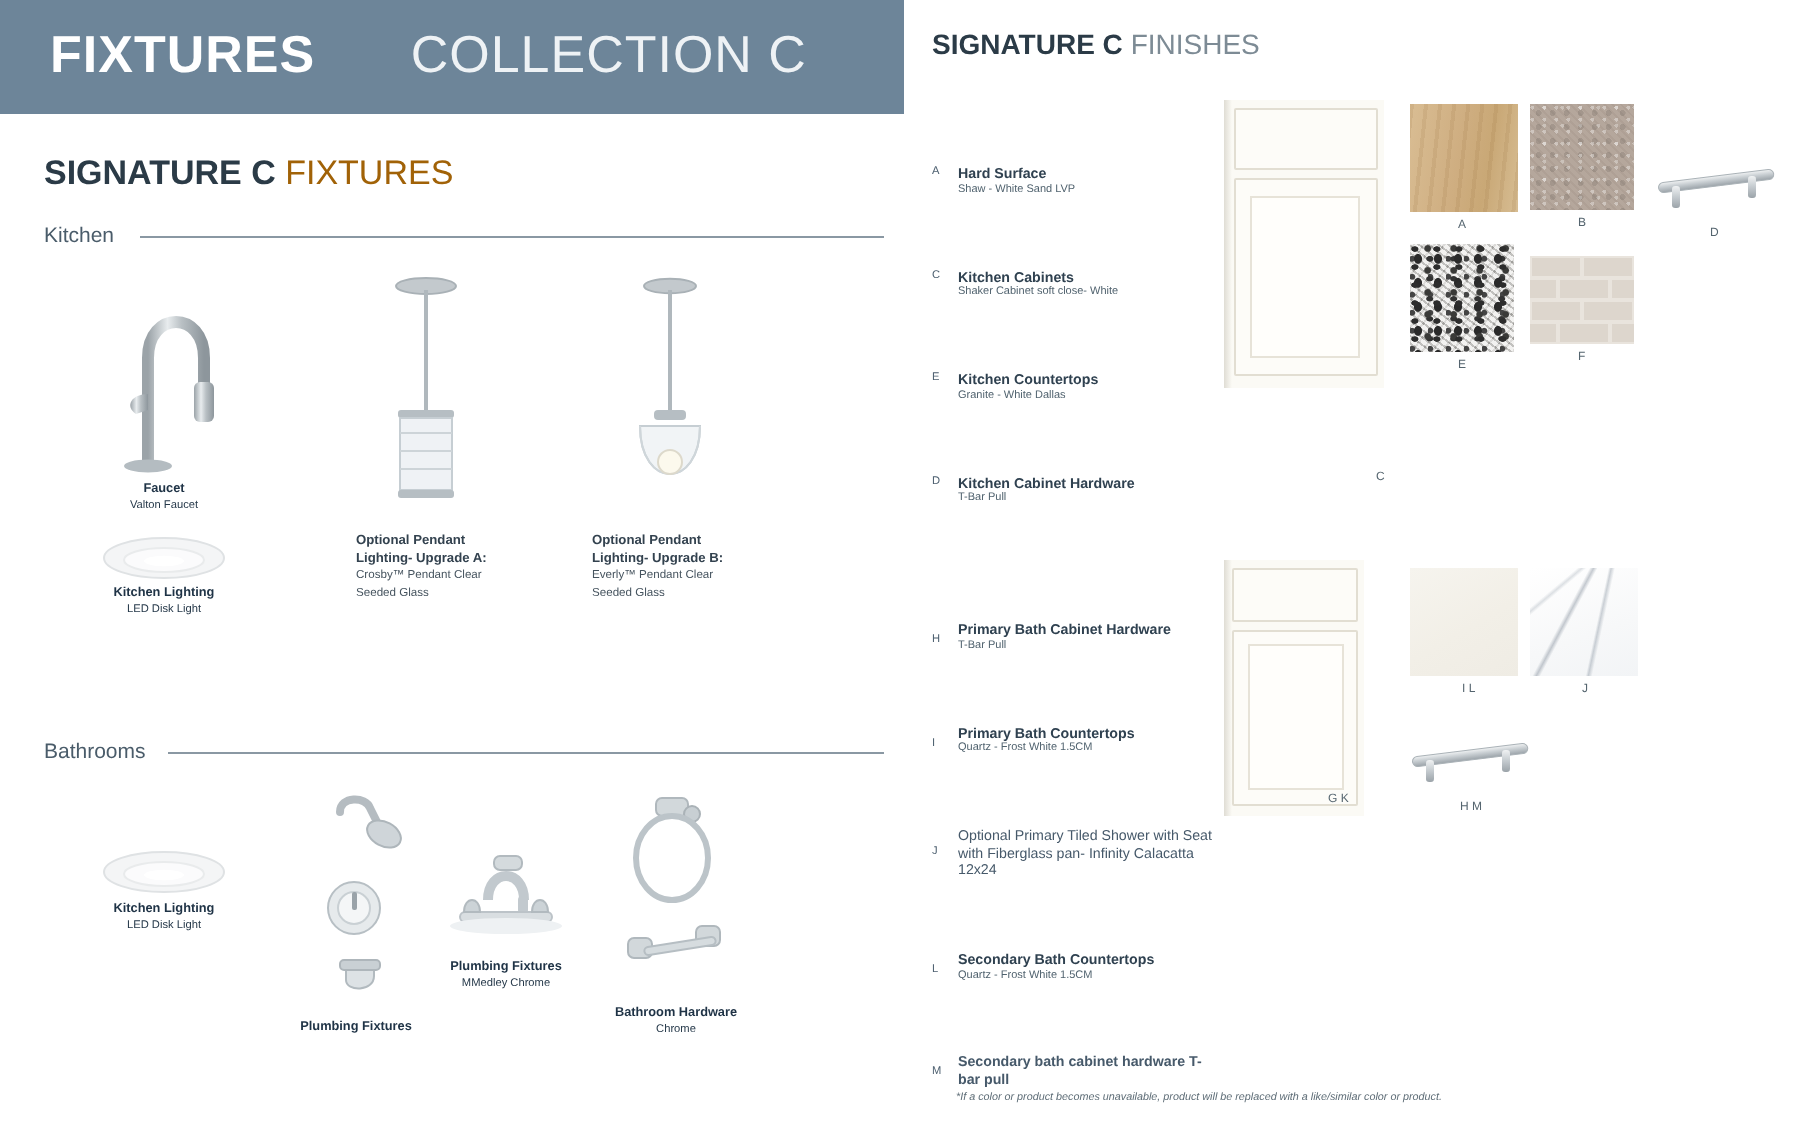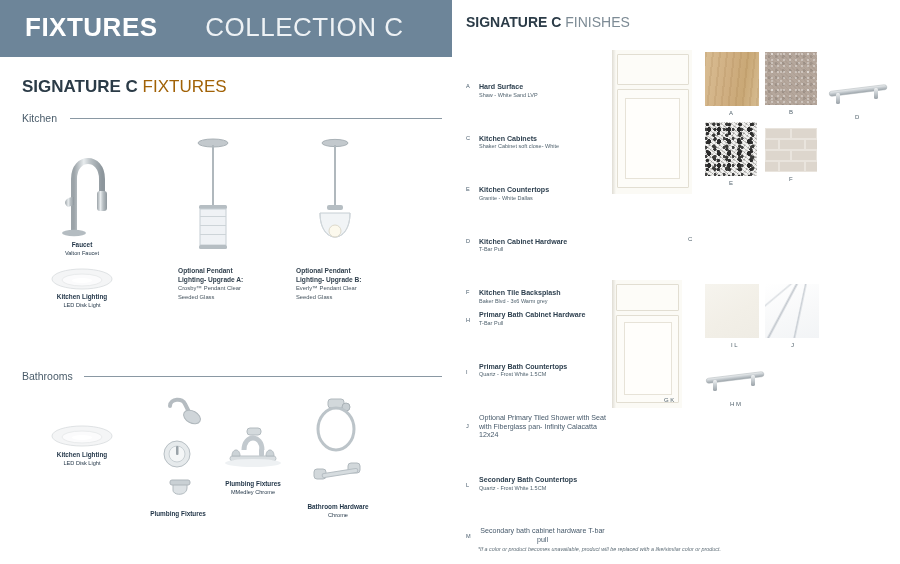--- a/index.html
+++ b/index.html
@@ -270,25 +270,20 @@
   <div class="row">
     <span class="ltr">E</span>
     <div class="nm">Kitchen Countertops</div>
     <div class="ds">Granite - White Dallas</div>
   </div>
   <div class="row">
     <span class="ltr">D</span>
     <div class="nm">Kitchen Cabinet Hardware</div>
     <div class="ds">T-Bar Pull</div>
   </div>
-  <div class="row">
-    <span class="ltr">F</span>
-    <div class="nm">Kitchen Tile Backsplash</div>
-    <div class="ds">Baker Blvd - 3x6 Warm grey</div>
-  </div>
 </div>
 
 <div class="leg" style="left:466px;top:275px;">
   <div class="row">
     <span class="ltr" style="top:6px;">H</span>
     <div class="nm">Primary Bath Cabinet Hardware</div>
     <div class="ds">T-Bar Pull</div>
   </div>
   <div class="row">
     <span class="ltr" style="top:6px;">I</span>
@@ -300,21 +295,21 @@
     <div class="nm" style="font-weight:400;color:#46596a;">Optional Primary Tiled Shower with Seat with Fiberglass pan- Infinity Calacatta 12x24</div>
     <div class="ds"></div>
   </div>
   <div class="row">
     <span class="ltr" style="top:6px;">L</span>
     <div class="nm">Secondary Bath Countertops</div>
     <div class="ds">Quartz - Frost White 1.5CM</div>
   </div>
   <div class="row">
     <span class="ltr" style="top:6px;">M</span>
-    <div class="nm" style="font-weight:400;color:#46596a;text-align:center;">Secondary bath cabinet hardware T-bar pull</div>
+    <div class="nm" style="font-weight:700;color:#46596a;">Secondary bath cabinet hardware T-bar pull</div>
     <div class="ds"></div>
   </div>
 </div>
 
 <div class="sw" style="left:612px;top:50px;width:80px;height:144px;">
   <div class="door" style="left:0;top:0;width:80px;height:144px;">
     <div class="shadow"></div>
       <div class="drw"></div>
       <div class="pnl"></div>
   </div>

